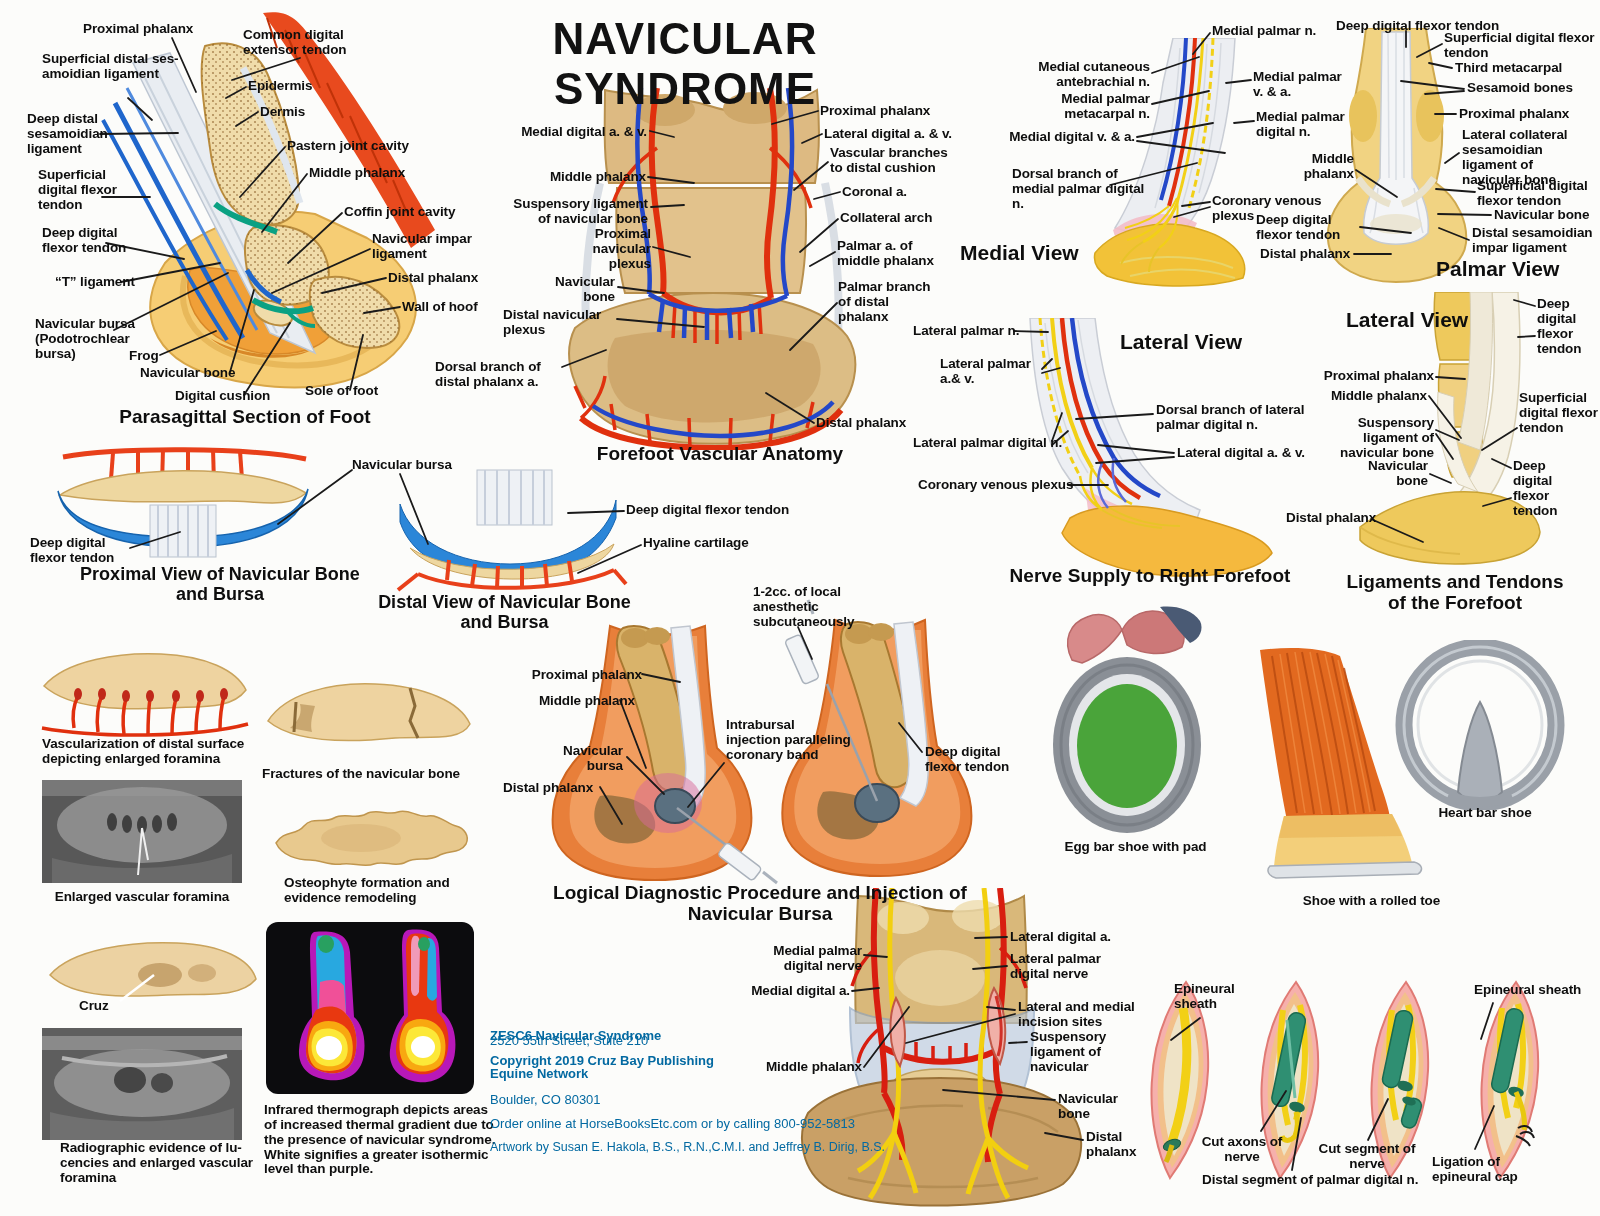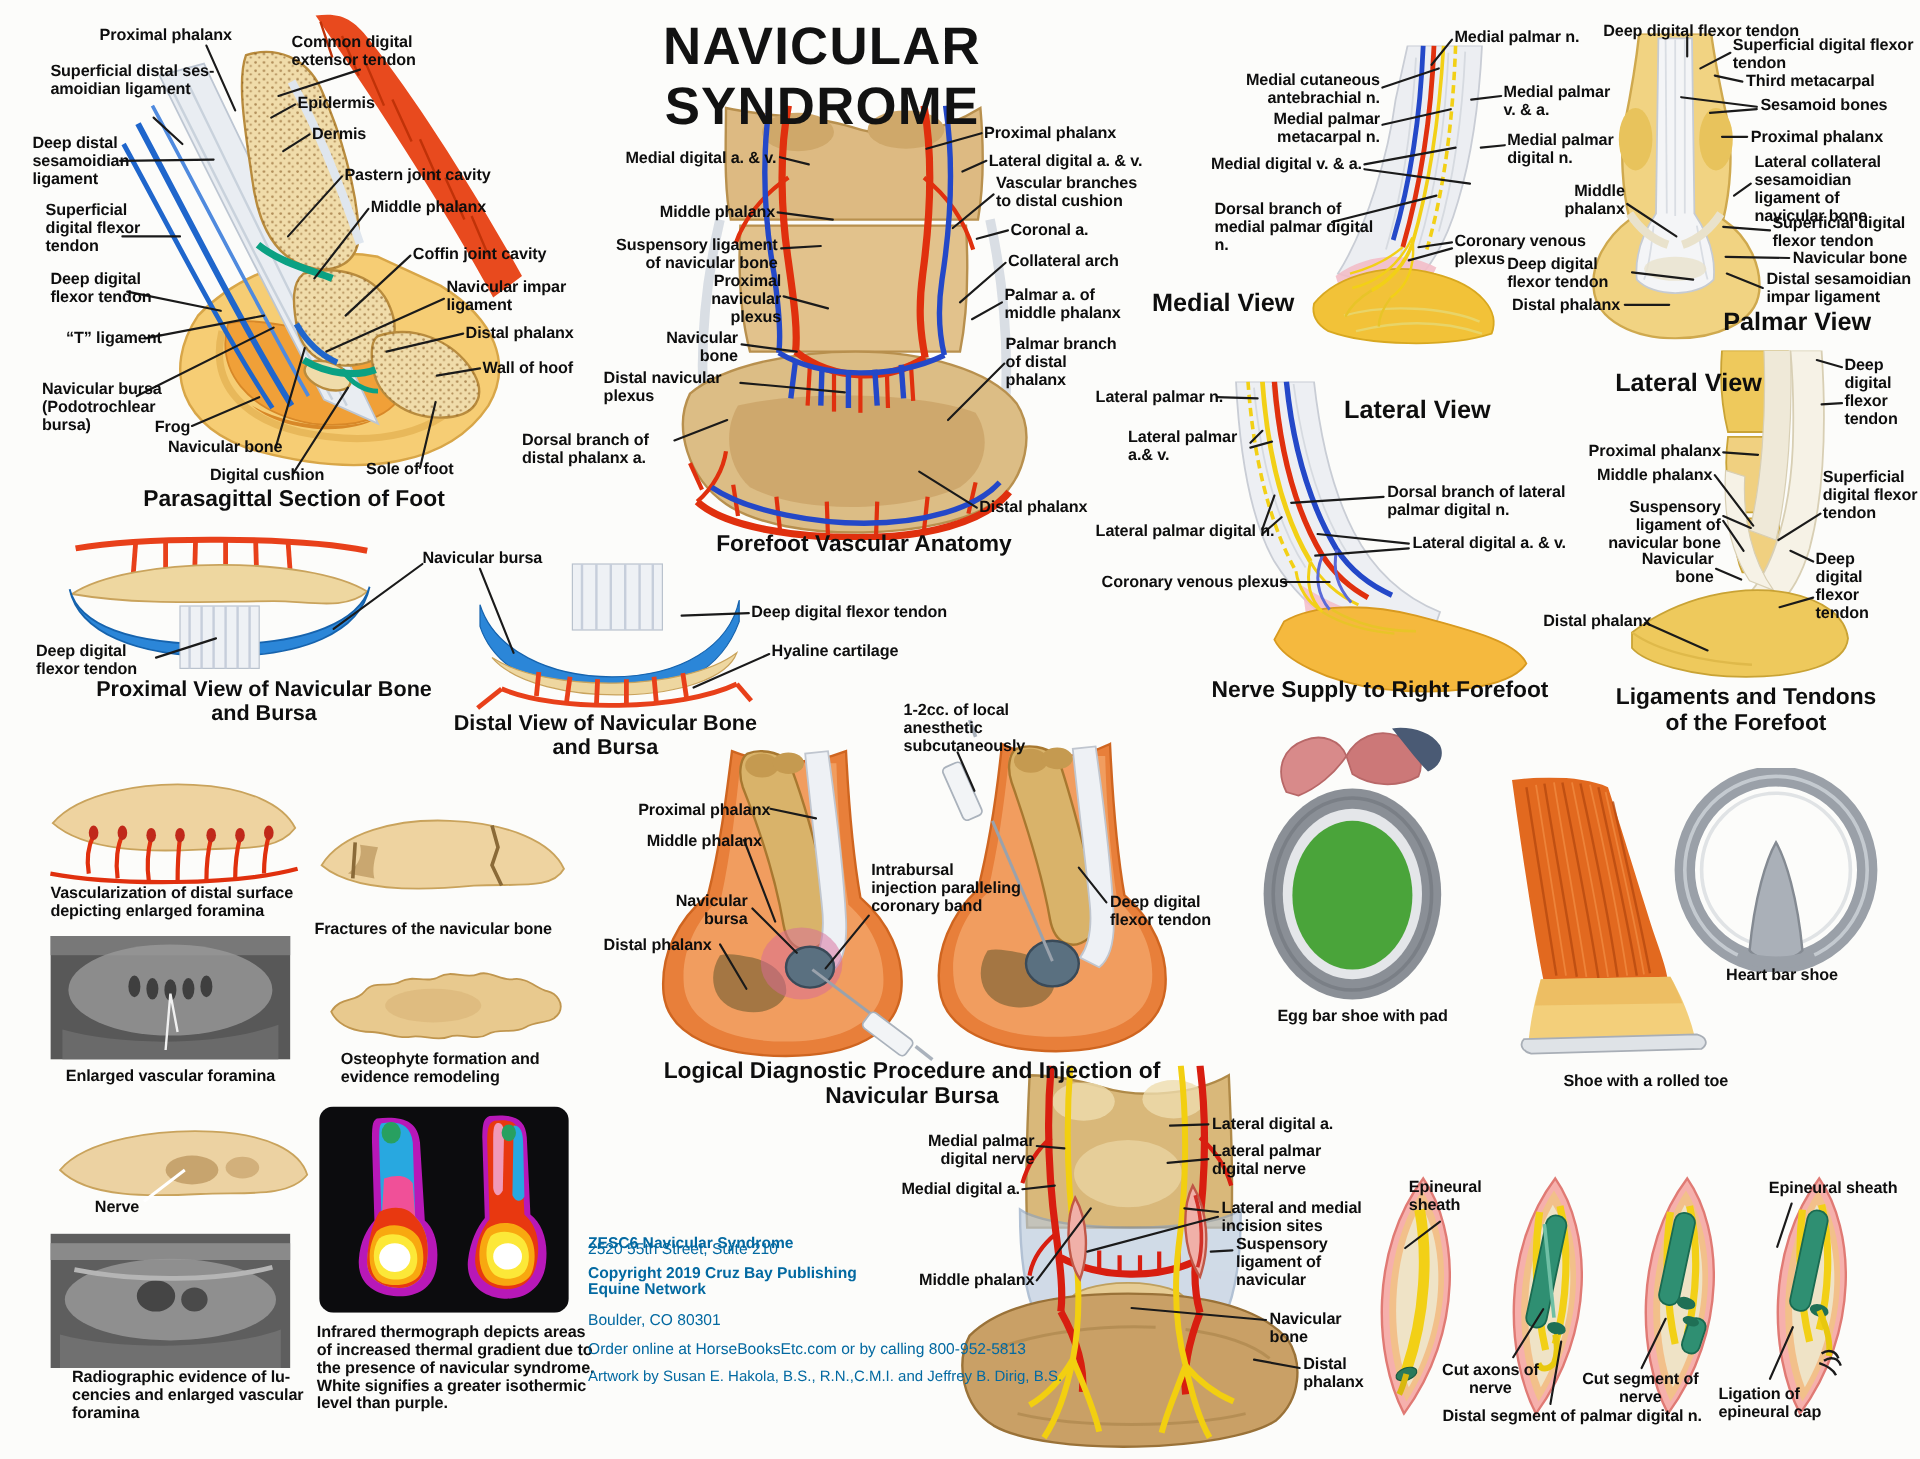--- a/index.html
+++ b/index.html
@@ -651,21 +651,21 @@
   <div class="lbl" style="left:30px;top:536px;width:95px">Deep digital flexor tendon</div>
   <div class="cap" style="left:70px;top:564px;width:300px">Proximal View of Navicular Bone and Bursa</div>
   <div class="lbl" style="left:626px;top:503px">Deep digital flexor tendon</div>
   <div class="lbl" style="left:643px;top:536px">Hyaline cartilage</div>
   <div class="cap" style="left:372px;top:592px;width:265px">Distal View of Navicular Bone and Bursa</div>
 
   <div class="lbl" style="left:42px;top:737px;width:240px">Vascularization of distal surface depicting enlarged foramina</div>
   <div class="lbl c" style="left:42px;top:890px;width:200px">Enlarged vascular foramina</div>
   <div class="lbl" style="left:262px;top:767px;width:225px">Fractures of the navicular bone</div>
   <div class="lbl" style="left:284px;top:876px;width:190px">Osteophyte formation and evidence remodeling</div>
-  <div class="lbl" style="left:79px;top:999px">Nerve</div>
+  <div class="lbl" style="left:79px;top:999px">Cruz</div>
   <div class="lbl" style="left:60px;top:1141px;width:225px">Radiographic evidence of lu­cencies and enlarged vascular foramina</div>
   <div class="lbl" style="left:264px;top:1103px;width:235px">Infrared thermograph depicts areas of increased thermal gradient due to the presence of navicular syndrome. White signifies a greater isothermic level than purple.</div>
 
   <div class="lbl" style="left:753px;top:585px;width:135px">1-2cc. of local anesthetic subcutaneously</div>
   <div class="lbl r" style="left:530px;top:668px;width:112px">Proximal phalanx</div>
   <div class="lbl r" style="left:520px;top:694px;width:115px">Middle phalanx</div>
   <div class="lbl r" style="left:545px;top:744px;width:78px">Navicular bursa</div>
   <div class="lbl" style="left:503px;top:781px">Distal phalanx</div>
   <div class="lbl" style="left:726px;top:718px;width:125px">Intrabursal injection paralleling coronary band</div>
   <div class="lbl" style="left:925px;top:745px;width:110px">Deep digital flexor tendon</div>

